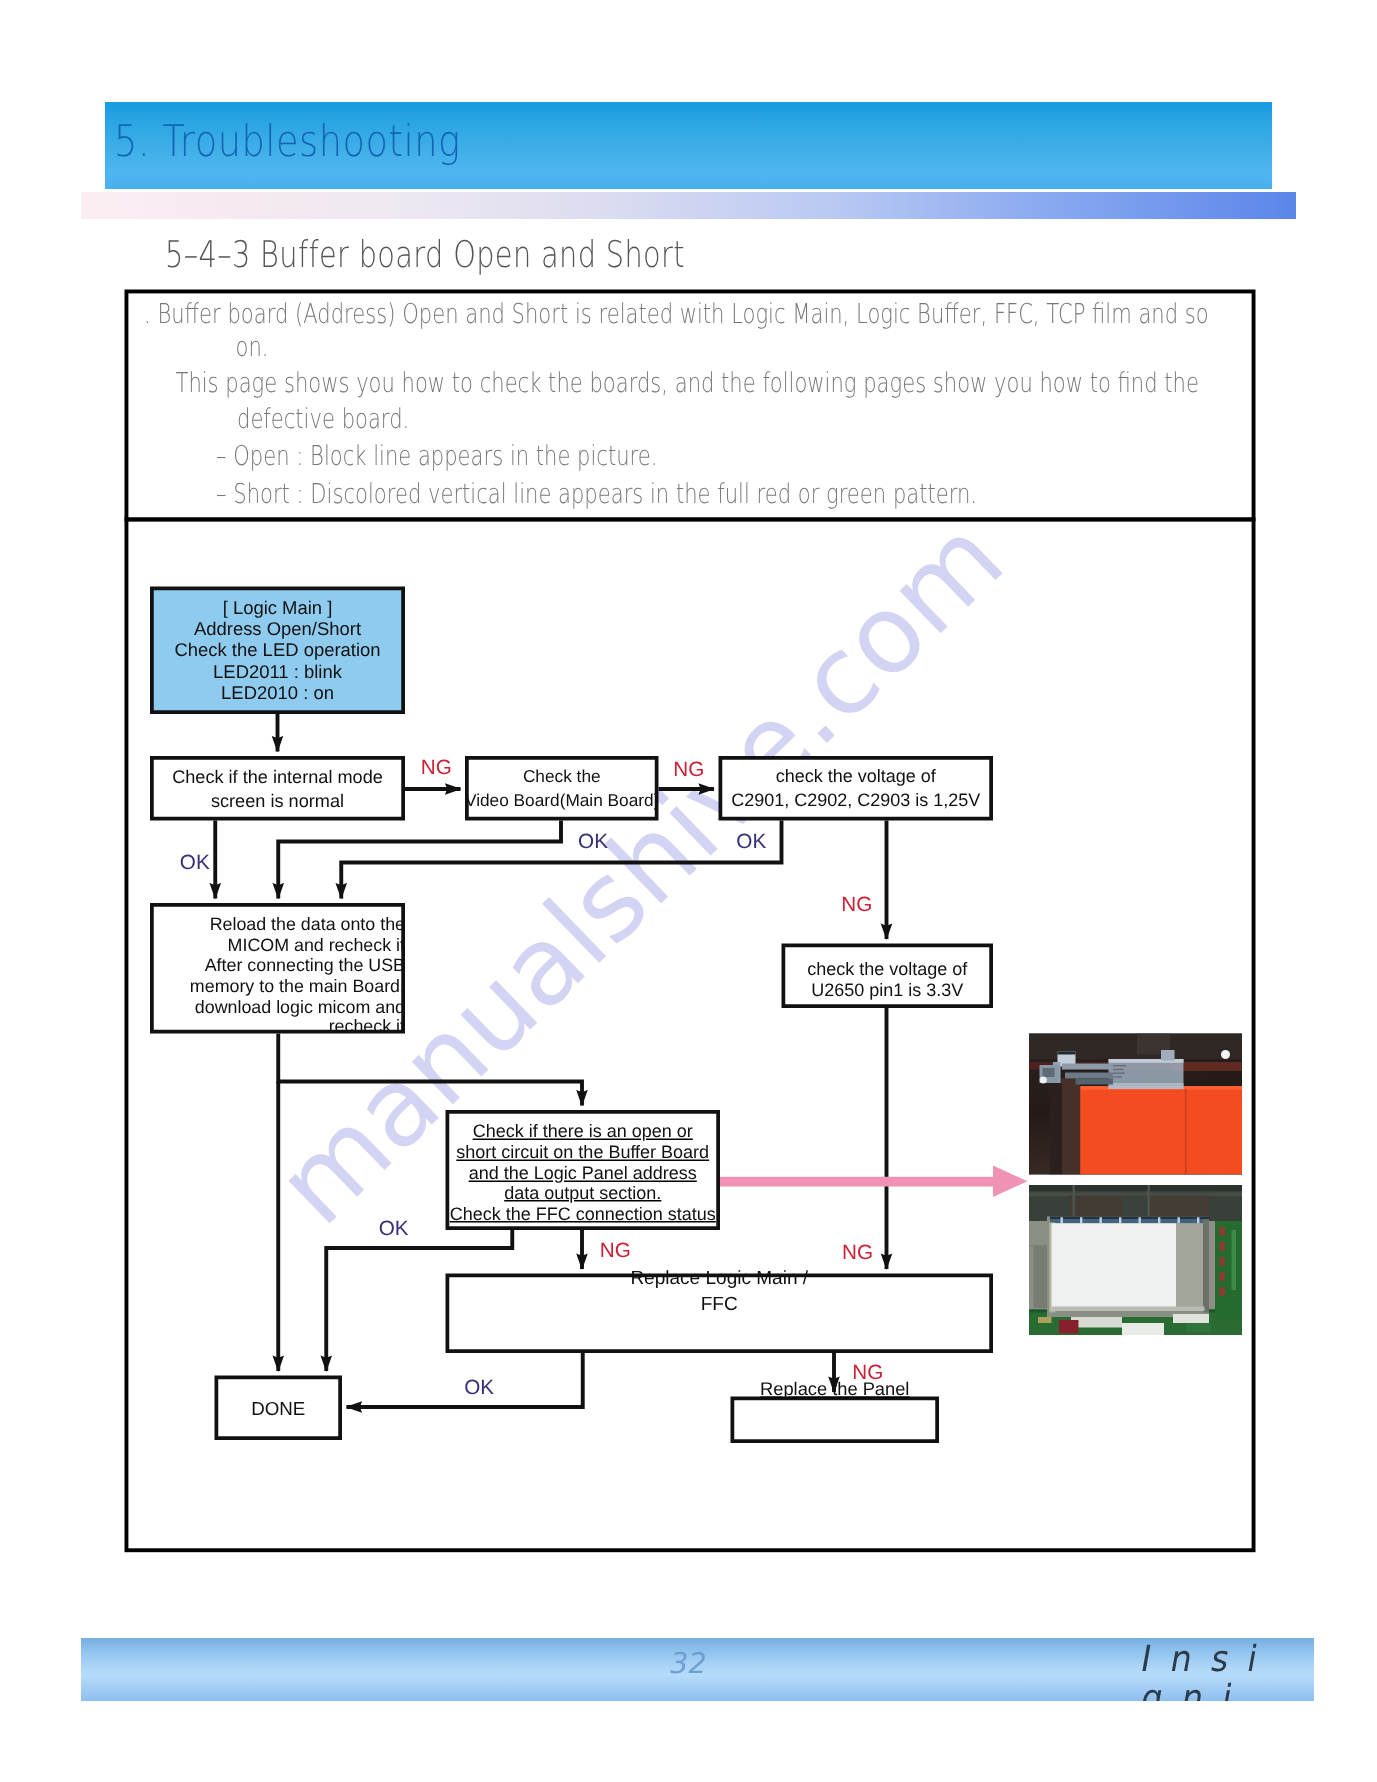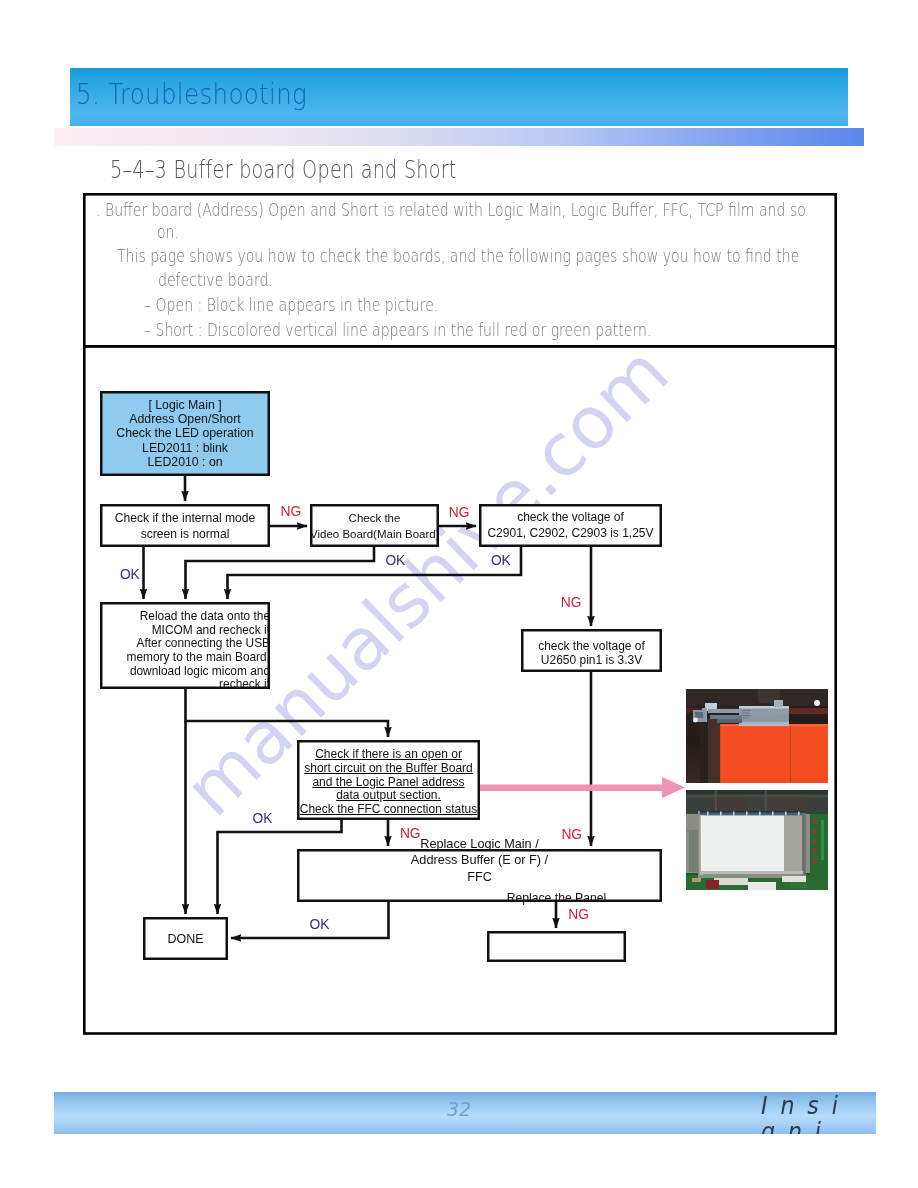--- a/index.html
+++ b/index.html
@@ -276,30 +276,29 @@
           <span>Check if there is an open or</span>
           <span>short circuit on the Buffer Board</span>
           <span>and the Logic Panel address</span>
           <span>data output section.</span>
           <span>Check the FFC connection status</span>
         </div>
       </div>
       <div class="fbox" style="left: 297px; top: 834px; width: 365px; height: 53px; background: transparent; text-align: center;">
         <div style="font-size: 12.7px; line-height: 16.1px;">
           <span>Replace Logic Main /</span>
-          <span>Address Buffer (E or F) /</span>
           <span>FFC</span>
         </div>
       </div>
       <div class="fbox" style="left: 143px; top: 917px; width: 85px; height: 43px; background: transparent;">
         <div style="font-size: 12.5px; line-height: 16px;">
           <span>DONE</span>
         </div>
       </div>
-      <div class="fbox" style="left: 487px; top: 882px; width: 139px; height: 31px; background: transparent;">
+      <div class="fbox" style="left: 487px; top: 910px; width: 139px; height: 31px; background: transparent; text-decoration: underline;">
         <div style="font-size: 12.2px; line-height: 16px;">
           <span>Replace the Panel</span>
         </div>
       </div>
       <div class="lbl ng" style="left: 280.5px; top: 505.2px;">NG</div>
       <div class="lbl ng" style="left: 448.8px; top: 505.5px;">NG</div>
       <div class="lbl ok" style="left: 119.9px; top: 567.9px;">OK</div>
       <div class="lbl ok" style="left: 385.4px; top: 554.1px;">OK</div>
       <div class="lbl ok" style="left: 490.9px; top: 553.8px;">OK</div>
       <div class="lbl ng" style="left: 560.8px; top: 595.9px;">NG</div>

